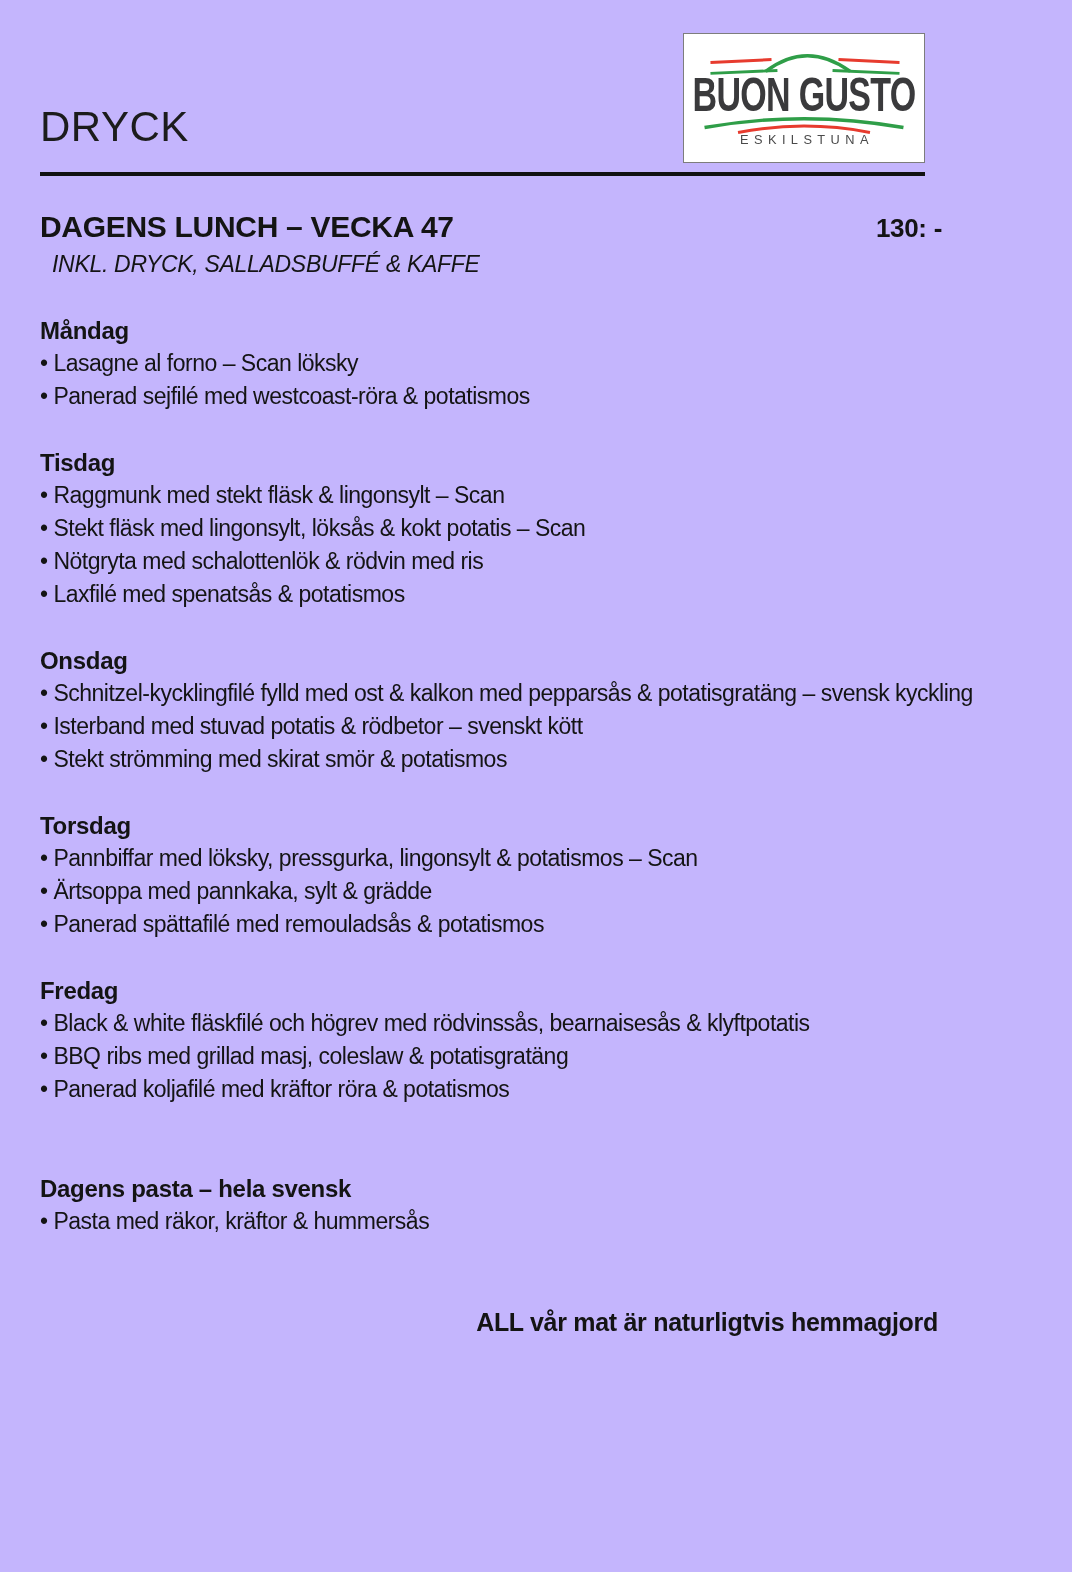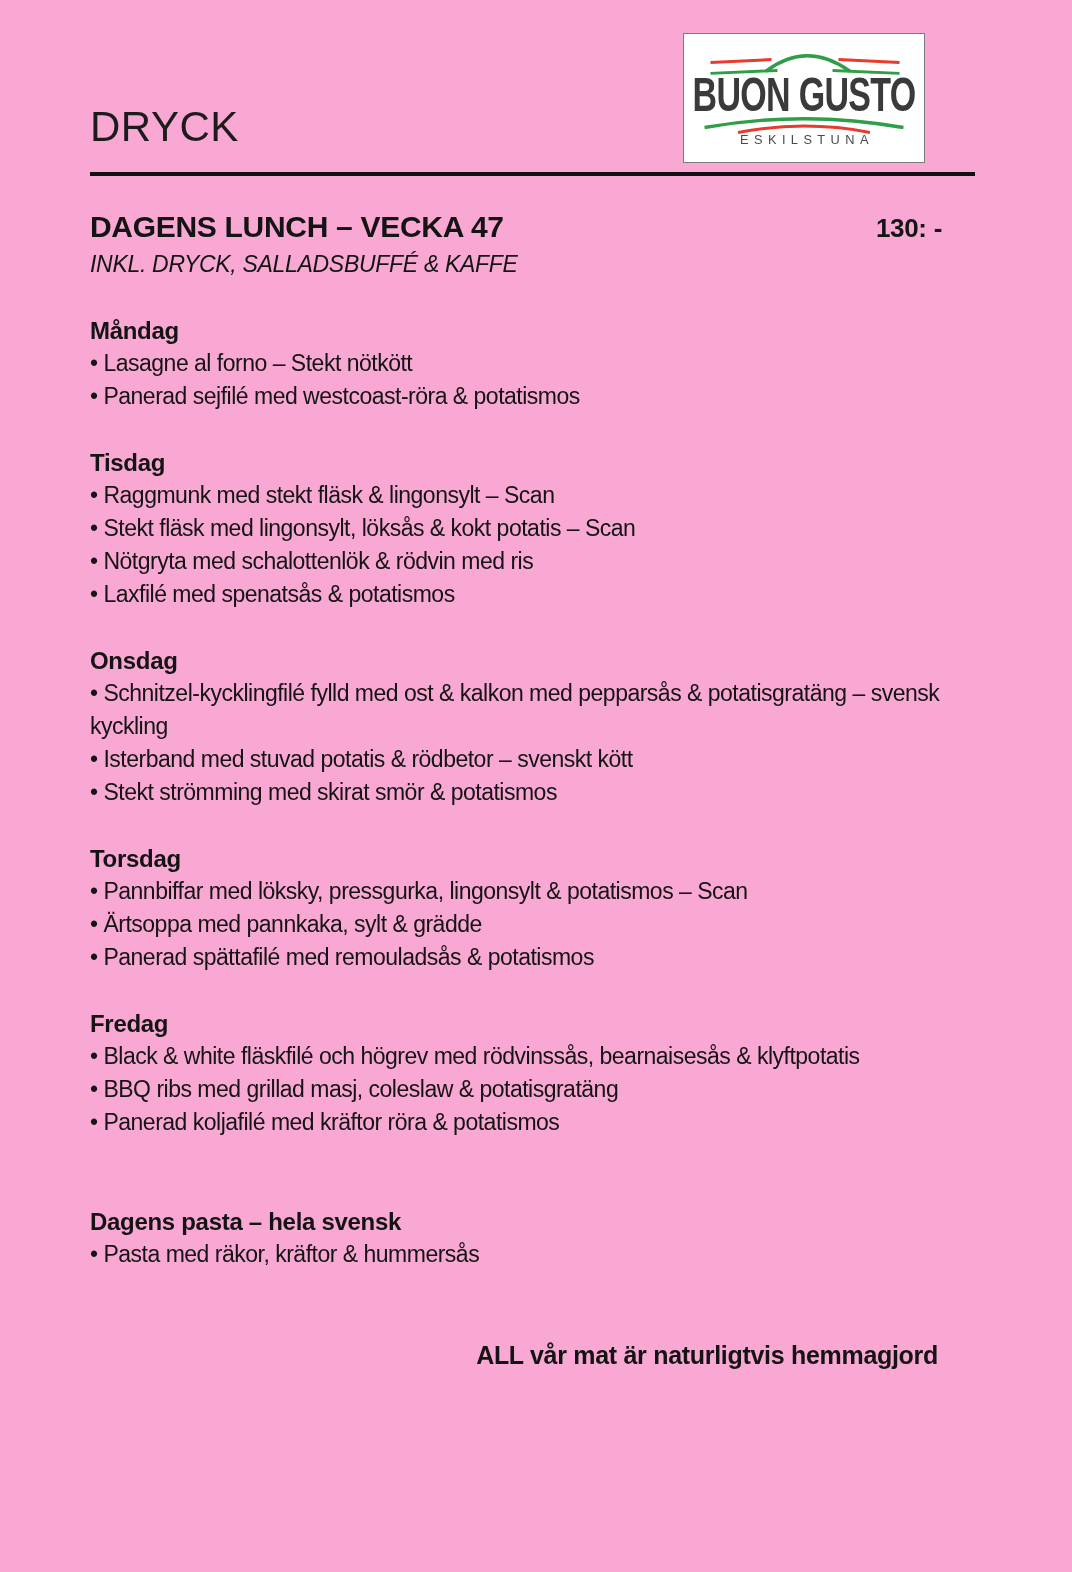--- a/index.html
+++ b/index.html
@@ -5,24 +5,24 @@
   html, body { margin: 0; padding: 0; background: #ffffff; }
   body {
     font-family: "Liberation Sans", sans-serif;
     color: #141414;
     -webkit-font-smoothing: antialiased;
   }
   .page {
     position: relative;
     width: 1072px;
     height: 1572px;
-    background: #f9a8d4;
+    background: #c4b5fd;
     overflow: hidden;
     box-sizing: border-box;
-    padding: 0 72px 0 90px;
+    padding: 0 72px 0 40px;
   }
 
   
   .logo-box {
     position: absolute;
     left: 683px;
     top: 33px;
     width: 242px;
     height: 130px;
     border: 1px solid #7d7d7d;
@@ -61,21 +61,21 @@
     font-weight: 700;
     letter-spacing: -0.3px;
   }
   .lunch-price {
     font-size: 26px;
     font-weight: 700;
     margin-right: 58px;
     letter-spacing: -0.3px;
   }
   .lunch-subtitle {
-    margin: 4px 0 0 0;
+    margin: 4px 0 0 12px;
     font-size: 23px;
     font-style: italic;
     letter-spacing: -0.3px;
     line-height: 33px;
   }
 
   
   .menu-sections { }
   .day-section { margin-top: 33px; }
   .day-section:last-of-type { margin-top: 66px; }
@@ -131,21 +131,21 @@
   <div class="lunch-header-row">
     <h2 class="lunch-title">DAGENS LUNCH – VECKA 47</h2>
     <span class="lunch-price">130: -</span>
   </div>
   <p class="lunch-subtitle">INKL. DRYCK, SALLADSBUFFÉ &amp; KAFFE</p>
 
   <div class="menu-sections">
   <section class="day-section">
     <h3 class="day">Måndag</h3>
     <div class="items">
-          <div class="menu-item">• Lasagne al forno – Stekt nötkött</div>
+          <div class="menu-item">• Lasagne al forno – Scan löksky</div>
           <div class="menu-item">• Panerad sejfilé med westcoast-röra &amp; potatismos</div>
         </div>
   </section>
 
   <section class="day-section">
     <h3 class="day">Tisdag</h3>
     <div class="items">
           <div class="menu-item">• Raggmunk med stekt fläsk &amp; lingonsylt – Scan</div>
           <div class="menu-item">• Stekt fläsk med lingonsylt, löksås &amp; kokt potatis – Scan</div>
           <div class="menu-item">• Nötgryta med schalottenlök &amp; rödvin med ris</div>

